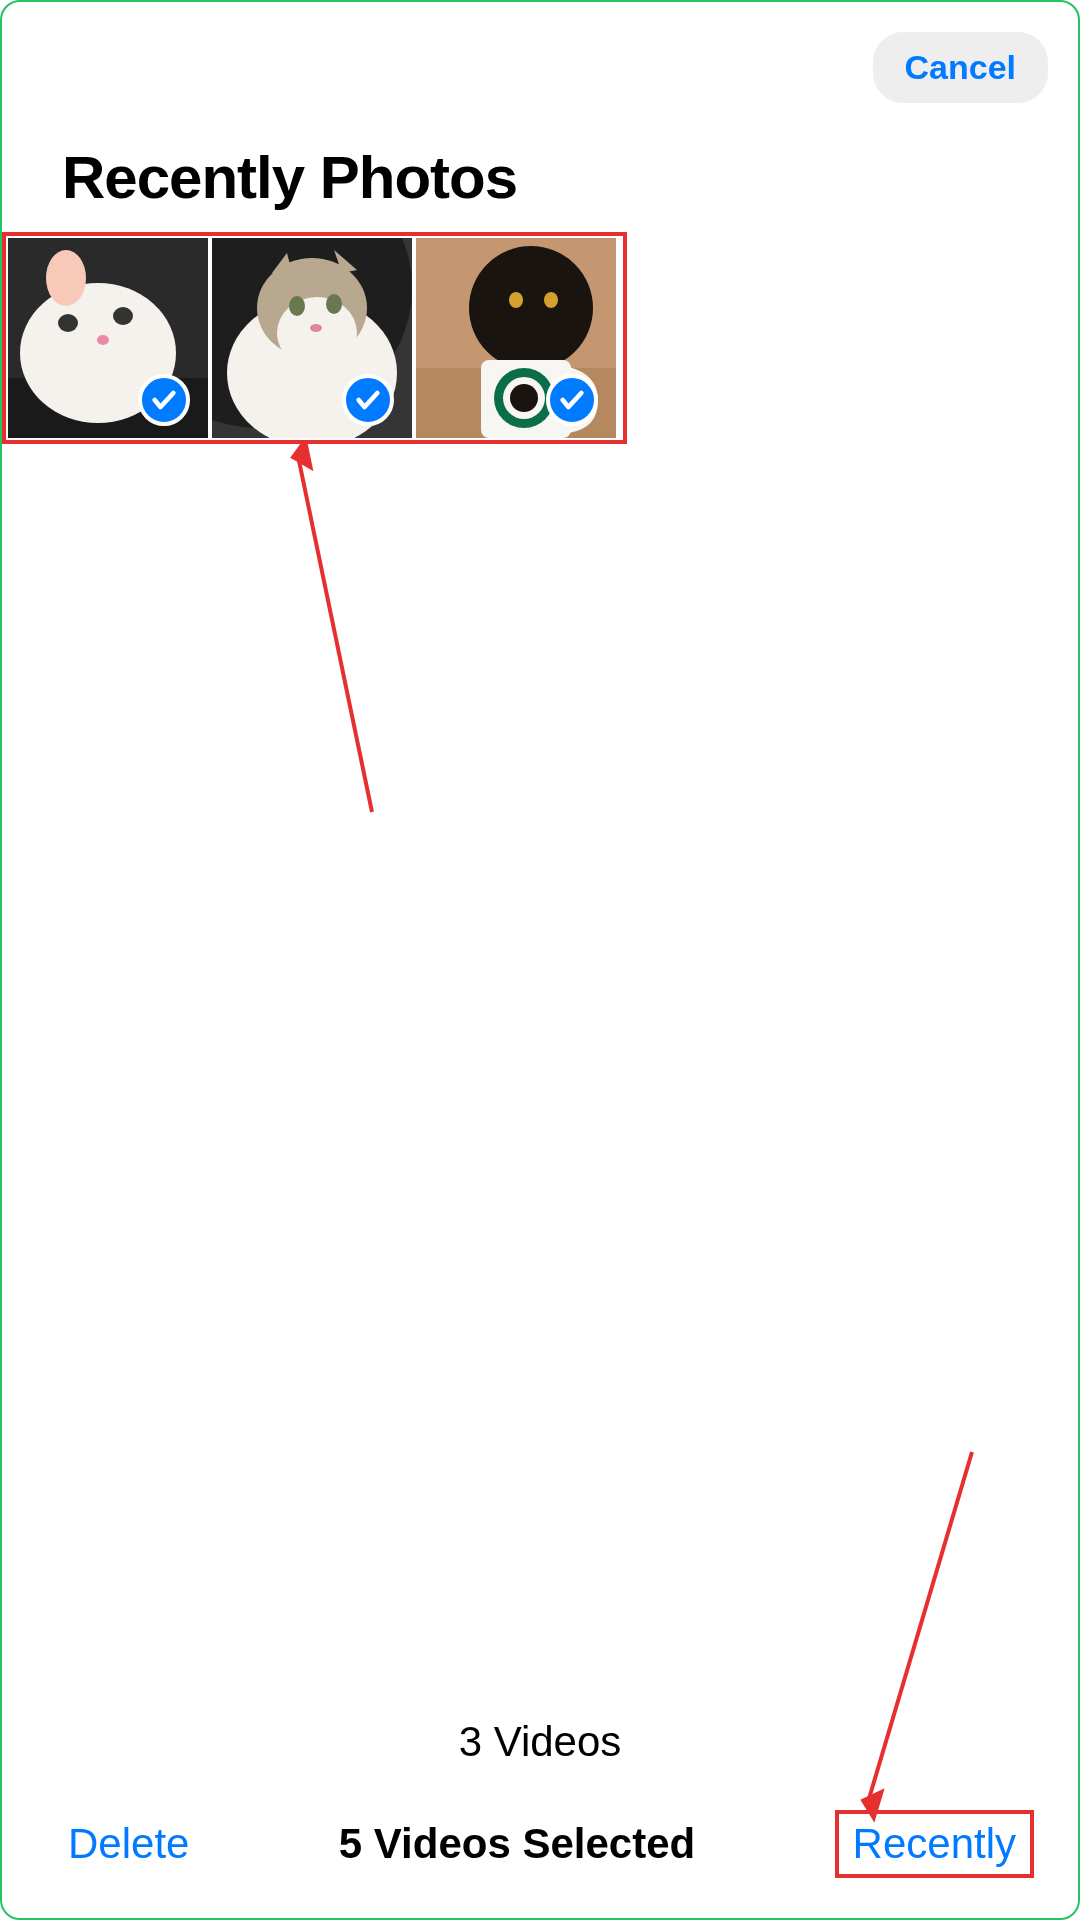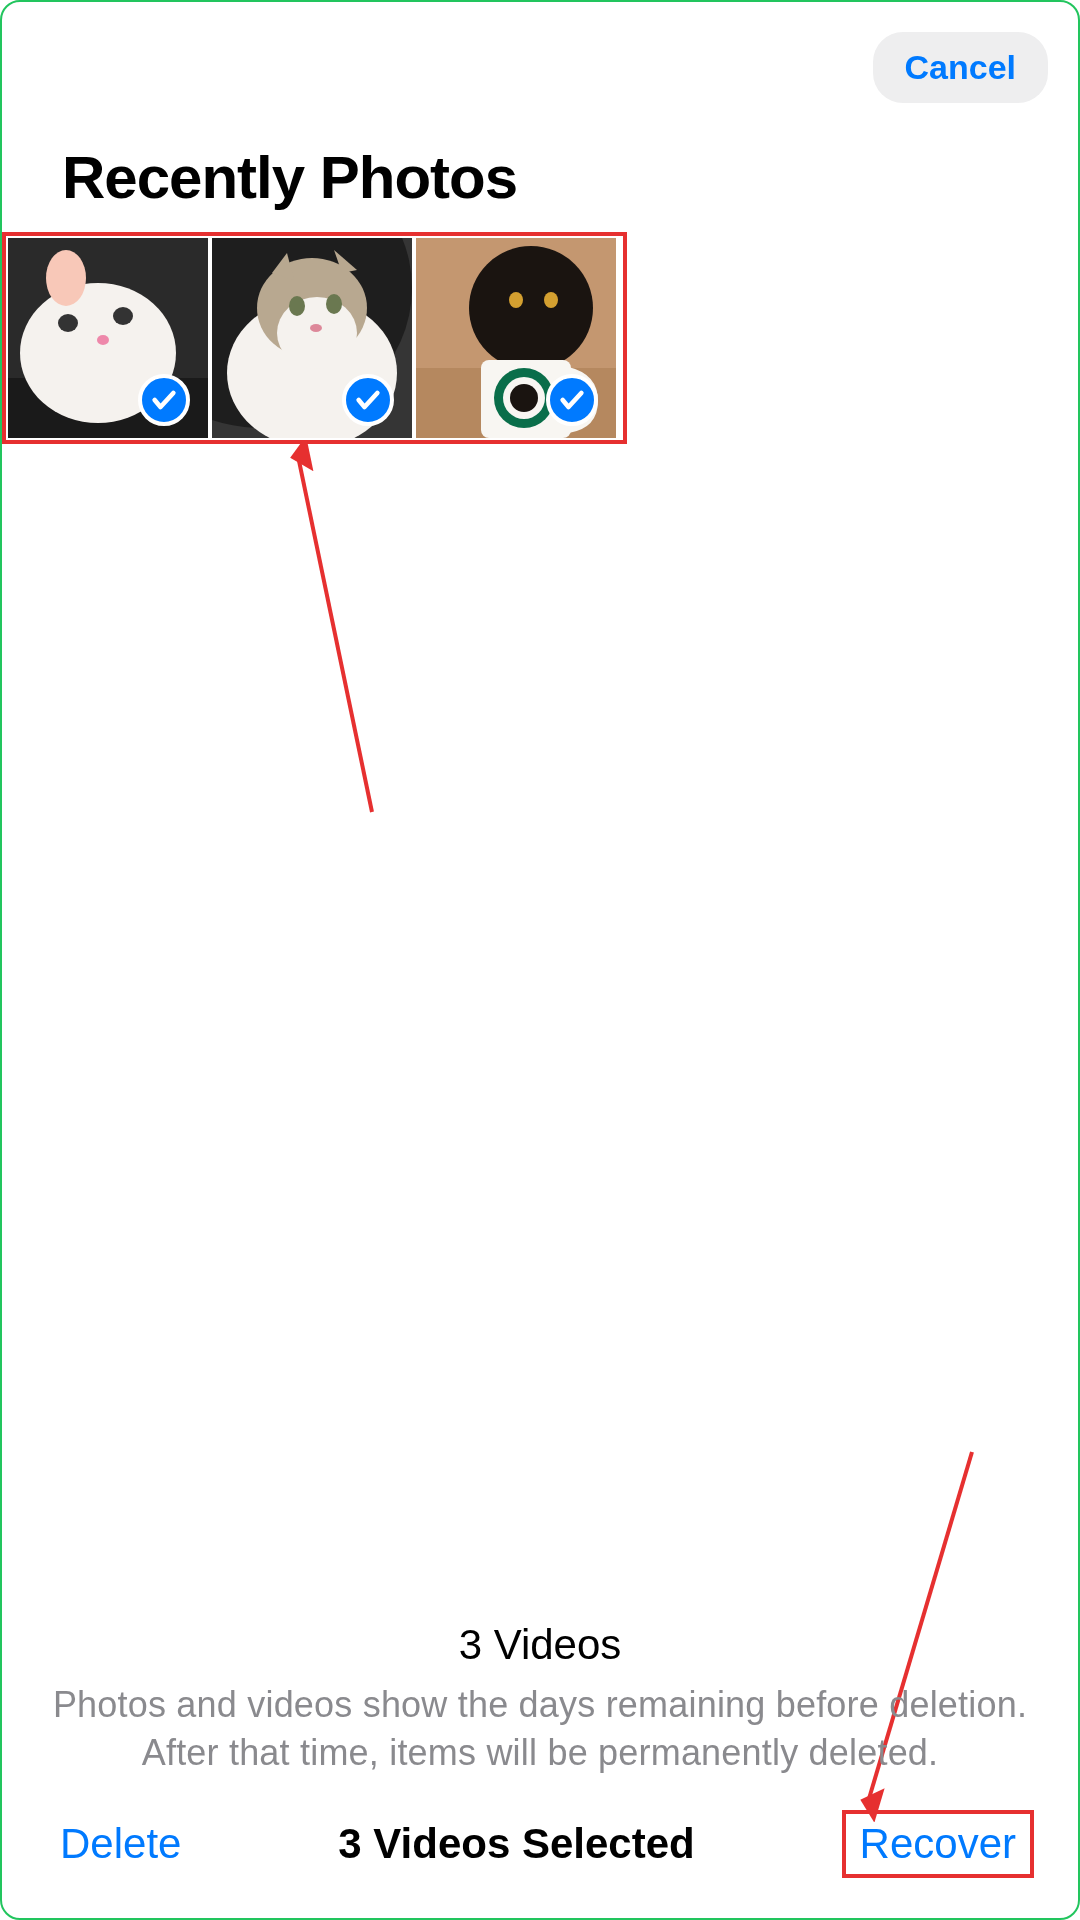--- a/index.html
+++ b/index.html
@@ -115,21 +115,21 @@
     }
     .info-text {
       font-size: 36px;
       color: #8a8a8e;
       line-height: 1.35;
       letter-spacing: 0.2px;
     }
     .bottom-bar {
       position: absolute;
       bottom: 20px;
-      left: 4px;
+      left: 12px;
       right: 0;
       display: flex;
       justify-content: space-between;
       align-items: center;
       padding: 20px 44px;
     }
     .delete-btn {
       background: none;
       border: none;
       color: #007aff;
@@ -240,22 +240,21 @@
     <defs>
       <marker id="arrowhead2" markerWidth="9" markerHeight="9" refX="4.5" refY="7" orient="auto">
         <polygon points="0 4, 4.5 9, 9 4" fill="#e63030"></polygon>
       </marker>
     </defs>
     <line x1="170" y1="10" x2="66" y2="360" stroke="#e63030" stroke-width="4" marker-end="url(#arrowhead2)"></line>
   </svg>
 
   <div class="info-section">
     <div class="info-title">3 Videos</div>
-    <div class="info-text">Photos and videos show the days remaining before deletion. After that time, items will be permanently deleted.</div>
   </div>
 
   <div class="bottom-bar">
     <button class="delete-btn">Delete</button>
-    <div class="selection-status">3 Videos Selected</div>
-    <button class="recover-btn">Recover</button>
+    <div class="selection-status">5 Videos Selected</div>
+    <button class="recover-btn">Recently</button>
   </div>
 
 </div>
 
 </body></html>

